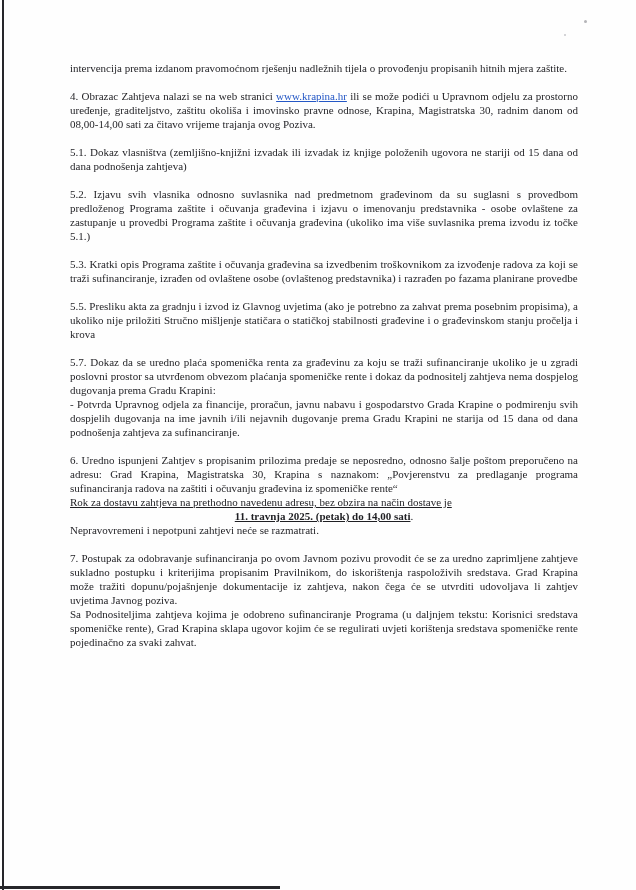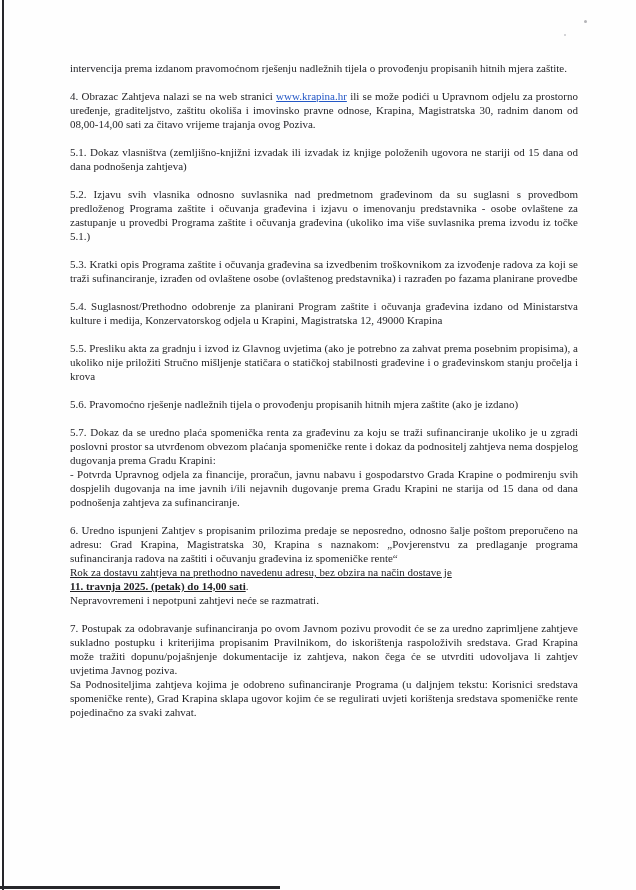--- a/index.html
+++ b/index.html
@@ -9,44 +9,42 @@
     font-family:"Liberation Serif", serif;
   }
   .page{position:absolute;inset:0;background:#fefefe;}
   .doc{
     position:absolute;left:70px;top:61px;width:508px;
     font-size:11px;line-height:14px;color:#1f1f23;
     text-rendering:optimizeLegibility;
   }
   .doc p{margin:0;text-align:justify;}
   .doc p.gap{margin-top:14px;}
-  .doc p.center{text-align:left;}
+  .doc p.center{text-align:center;}
   .b{font-weight:normal;}
   .u{text-decoration:underline;}
   .bu{font-weight:bold;text-decoration:underline;}
   a.link{color:var(--link,#2457c5);text-decoration:underline;cursor:pointer;}
   
   .edge-left{position:absolute;left:2px;top:0;width:2px;height:890px;background:#26262a;}
   .edge-bottom{position:absolute;left:0;top:886px;width:280px;height:3px;background:#26262a;}
   .speck-a{position:absolute;left:584px;top:20px;width:3px;height:3px;background:#b4b4b8;border-radius:50%;}
   .speck-b{position:absolute;left:564px;top:34px;width:2px;height:2px;background:#c6c6ca;border-radius:50%;}
 </style>
 </head>
 <body>
 
 <div class="page">
   <div class="doc" style="color: rgb(31, 31, 35);">
       <p><span class="">intervencija prema izdanom pravomoćnom rješenju nadležnih tijela o provođenju propisanih hitnih mjera zaštite.</span></p>
       <p class="gap"><span class="">4. Obrazac Zahtjeva  nalazi se na web stranici  </span><a class="link" href="#">www.krapina.hr</a><span class=""> ili se može podići u  Upravnom odjelu za prostorno uređenje, graditeljstvo, zaštitu okoliša i imovinsko pravne odnose, Krapina, Magistratska 30,  radnim danom od 08,00-14,00 sati za čitavo vrijeme trajanja ovog Poziva.</span></p>
       <p class="gap"><span class="">5.1. </span><span class="b">Dokaz vlasništva </span><span class="">(zemljišno-knjižni izvadak ili izvadak iz knjige položenih ugovora ne stariji od 15 dana od dana podnošenja zahtjeva)</span></p>
       <p class="gap"><span class="">5.2. </span><span class="b">Izjavu svih vlasnika odnosno suvlasnika nad predmetnom građevinom da su suglasni s provedbom predloženog Programa zaštite i očuvanja građevina i izjavu o imenovanju predstavnika - osobe ovlaštene za zastupanje u provedbi Programa zaštite i očuvanja građevina </span><span class="">(ukoliko ima više suvlasnika prema izvodu iz točke 5.1.)</span></p>
       <p class="gap"><span class="">5.3. </span><span class="b">Kratki opis Programa zaštite i očuvanja građevina sa izvedbenim  troškovnikom za izvođenje radova za koji se traži sufinanciranje, izrađen od ovlaštene osobe </span><span class="">(ovlaštenog predstavnika) </span><span class="b">i razrađen po fazama planirane provedbe</span></p>
-      <p class="gap"><span class="">5.4. </span><span class="b">Suglasnost/Prethodno odobrenje za planirani Program zaštite i očuvanja građevina izdano od Ministarstva  kulture i medija,  Konzervatorskog odjela u Krapini, Magistratska 12, 49000 Krapina</span></p>
       <p class="gap"><span class="">5.5. </span><span class="b">Presliku akta za gradnju i izvod iz Glavnog uvjetima </span><span class="">(ako je potrebno za zahvat  prema posebnim propisima), a ukoliko nije priložiti </span><span class="b">Stručno mišljenje statičara o statičkoj stabilnosti građevine i o građevinskom stanju pročelja i krova</span></p>
-      <p class="gap"><span class="">5.6. </span><span class="b">Pravomoćno rješenje nadležnih tijela o provođenju propisanih hitnih mjera zaštite </span><span class="">(ako je izdano)</span></p>
       <p class="gap"><span class="b">5.7. Dokaz da se uredno plaća spomenička renta za građevinu za koju se traži sufinanciranje ukoliko je u zgradi poslovni prostor sa utvrđenom obvezom plaćanja spomeničke rente i dokaz da podnositelj zahtjeva nema dospjelog dugovanja prema Gradu Krapini</span><span class="">:</span></p>
       <p><span class="">- Potvrda Upravnog odjela za financije, proračun, javnu nabavu i gospodarstvo Grada Krapine o podmirenju svih dospjelih dugovanja na ime javnih i/ili nejavnih dugovanje prema Gradu Krapini ne starija od 15 dana od dana podnošenja zahtjeva za sufinanciranje.</span></p>
       <p class="gap"><span class="">6. Uredno ispunjeni Zahtjev s propisanim prilozima predaje se neposredno, odnosno šalje  poštom preporučeno na adresu: Grad Krapina, Magistratska 30, Krapina s naznakom: „Povjerenstvu za predlaganje programa sufinanciranja  radova na zaštiti i očuvanju građevina iz spomeničke rente“</span></p>
       <p><span class="u">Rok za dostavu  zahtjeva na prethodno navedenu adresu, bez obzira na način dostave je</span></p>
       <p class="center"><span class="bu">11. travnja 2025. (petak) do 14,00 sati</span><span class="b">.</span></p>
       <p><span class="">Nepravovremeni i nepotpuni zahtjevi neće se razmatrati.</span></p>
       <p class="gap"><span class="">7. Postupak za odobravanje sufinanciranja po ovom Javnom pozivu provodit će se za uredno zaprimljene zahtjeve sukladno postupku i kriterijima propisanim Pravilnikom, do iskorištenja raspoloživih sredstava. Grad Krapina može tražiti dopunu/pojašnjenje dokumentacije iz zahtjeva, nakon čega će se utvrditi udovoljava li zahtjev uvjetima Javnog poziva.</span></p>
       <p><span class="">Sa Podnositeljima  zahtjeva kojima je odobreno sufinanciranje Programa (u daljnjem tekstu: Korisnici sredstava spomeničke rente), Grad Krapina sklapa ugovor kojim će se regulirati uvjeti korištenja sredstava spomeničke rente pojedinačno za svaki zahvat.</span></p>
     </div>
   <div class="edge-left"></div>

